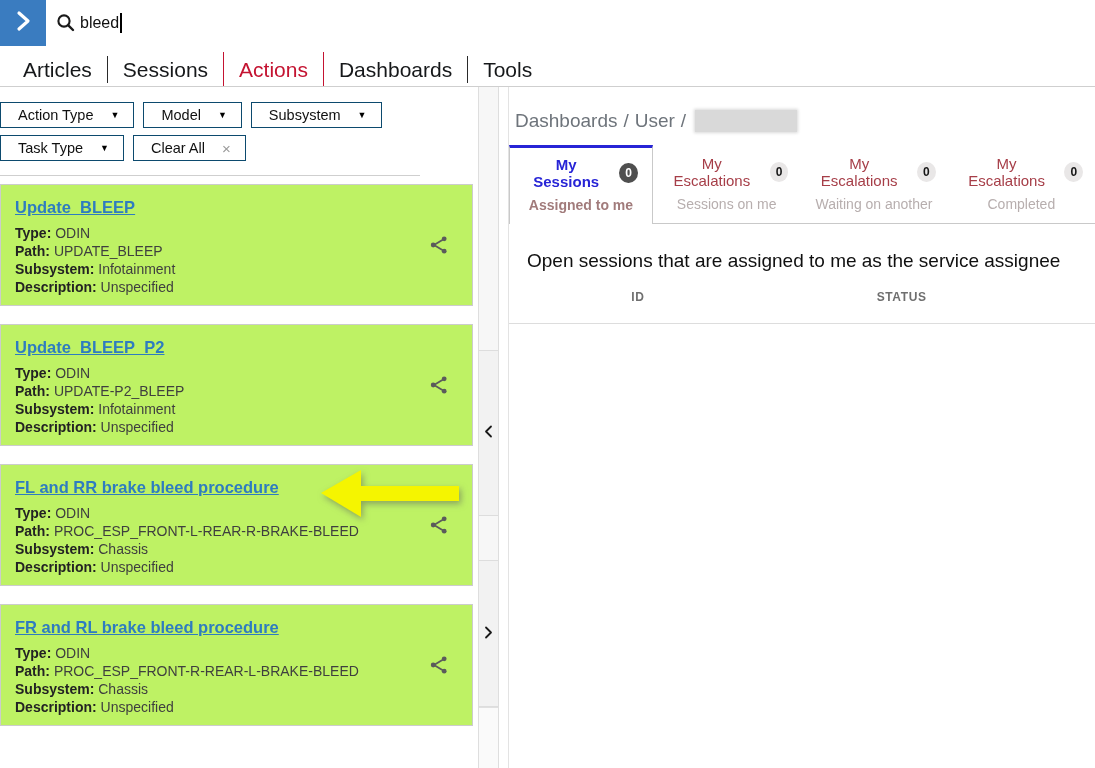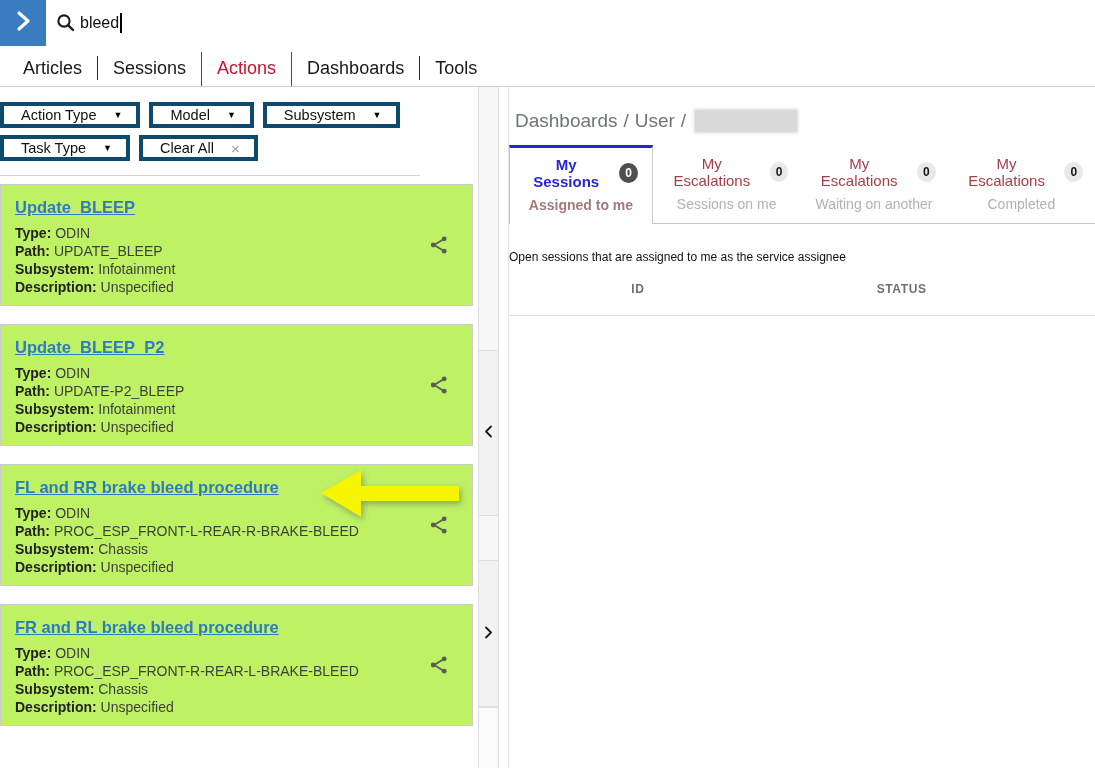--- a/index.html
+++ b/index.html
@@ -9,31 +9,31 @@
     font-family:"Liberation Sans", sans-serif; color:#222;
   }
   
   .logo-btn { position:absolute; left:0; top:0; width:46px; height:46px;
     background:#3a7cc0; display:flex; align-items:center; justify-content:center; cursor:pointer; }
   .search-icon { position:absolute; left:56px; top:13px; }
   .search-box { position:absolute; left:80px; top:11px; display:flex; align-items:center;
     font-size:16px; color:#101010; min-width:220px; height:24px; cursor:text; }
   .caret { width:2px; height:20px; background:#000; margin-left:1px; }
   .nav { position:absolute; left:8px; top:52px; display:flex; align-items:stretch; }
-  .nav-tab { padding:6px 15px 7px 15px; font-size:18px; color:#16181a; cursor:pointer; }
+  .nav-tab { padding:6px 15px 7px 15px; font-size:21px; color:#16181a; cursor:pointer; }
   .nav-tab.active { color:#c41331; border:1px solid #c41331; border-top:none; }
   .nav-sep { width:1px; background:#2a2a2a; margin:4px 0 7px 0; }
   .header-rule { position:absolute; left:0; top:86px; width:1095px; height:1px; background:#cfcfcf; }
 
   
   .left-panel { position:absolute; left:0; top:87px; width:474px; height:681px; background:#fff; }
   .filters { padding:15px 0 14px 0; border-bottom:1px solid #cfcfcf;
     display:flex; flex-wrap:wrap; row-gap:7px; column-gap:9px; width:420px; }
   .filter-btn { display:inline-flex; align-items:center; gap:17px; background:#fff;
-    border:4px solid #0c4a6e; padding:0 14px 0 17px; height:26px; font-size:14.5px;
+    border:1px solid #0c4a6e; padding:0 14px 0 17px; height:26px; font-size:14.5px;
     color:#101010; cursor:pointer; white-space:nowrap; }
   .dd-arrow { font-size:9px; color:#000; }
   .clear-x { font-size:15px; color:#9a9a9a; cursor:pointer; line-height:1; }
   .results { padding-top:8px; }
   .card { width:473px; height:122px; border:1px solid #ccc; background:#bef264;
     padding:13px 56px 13px 14px; margin-bottom:18px; position:relative; }
   .card-title { display:inline-block; font-size:16.5px; font-weight:bold; color:#2e7cc0;
     text-decoration:underline; margin-bottom:7px; cursor:pointer; }
   .card-line { font-size:14px; line-height:18px; color:#3f3f3f; white-space:nowrap; }
   .card-label { font-weight:bold; color:#232323; }
@@ -62,21 +62,21 @@
   .tab-fill { flex:1; border-bottom:1px solid #c9c9c9; }
   .tab-title-row { display:flex; align-items:center; justify-content:center; gap:11px; }
   .tab-title { font-size:15px; color:#a63e48; }
   .dash-tab.active .tab-title { color:#2724d6; font-weight:bold; }
   .badge { width:20px; height:20px; border-radius:50%; display:flex; align-items:center;
     justify-content:center; font-size:12px; font-weight:bold; }
   .badge-dark { background:#4f4f4f; color:#fff; }
   .badge-light { background:#e9e7e7; color:#161616; }
   .tab-sub { margin-top:7px; padding-bottom:11px; font-size:14px; color:#b7aeae; }
   .dash-tab.active .tab-sub { color:#a17b7b; font-weight:bold; }
-  .dash-heading { margin:26px 0 0 0; font-size:12px; color:#101010; }
+  .dash-heading { margin:26px 0 0 18px; font-size:19px; color:#101010; }
   .table-head { display:flex; margin-top:18px; padding-bottom:19px; border-bottom:1px solid #ddd; }
   .th { font-size:12px; font-weight:bold; color:#6f6f6f; letter-spacing:0.6px; text-align:center; }
   .th-id { width:44%; } .th-status { width:46%; }
 
   
   .annot-arrow { position:absolute; left:321px; top:470px; width:138px; height:47px;
     filter:drop-shadow(2px 3px 3px rgba(90,90,90,0.5)); pointer-events:none; }
   .arrow-head { position:absolute; left:0; top:0; width:0; height:0;
     border-top:23px solid transparent; border-bottom:24px solid transparent;
     border-right:40px solid #f5f500; }

